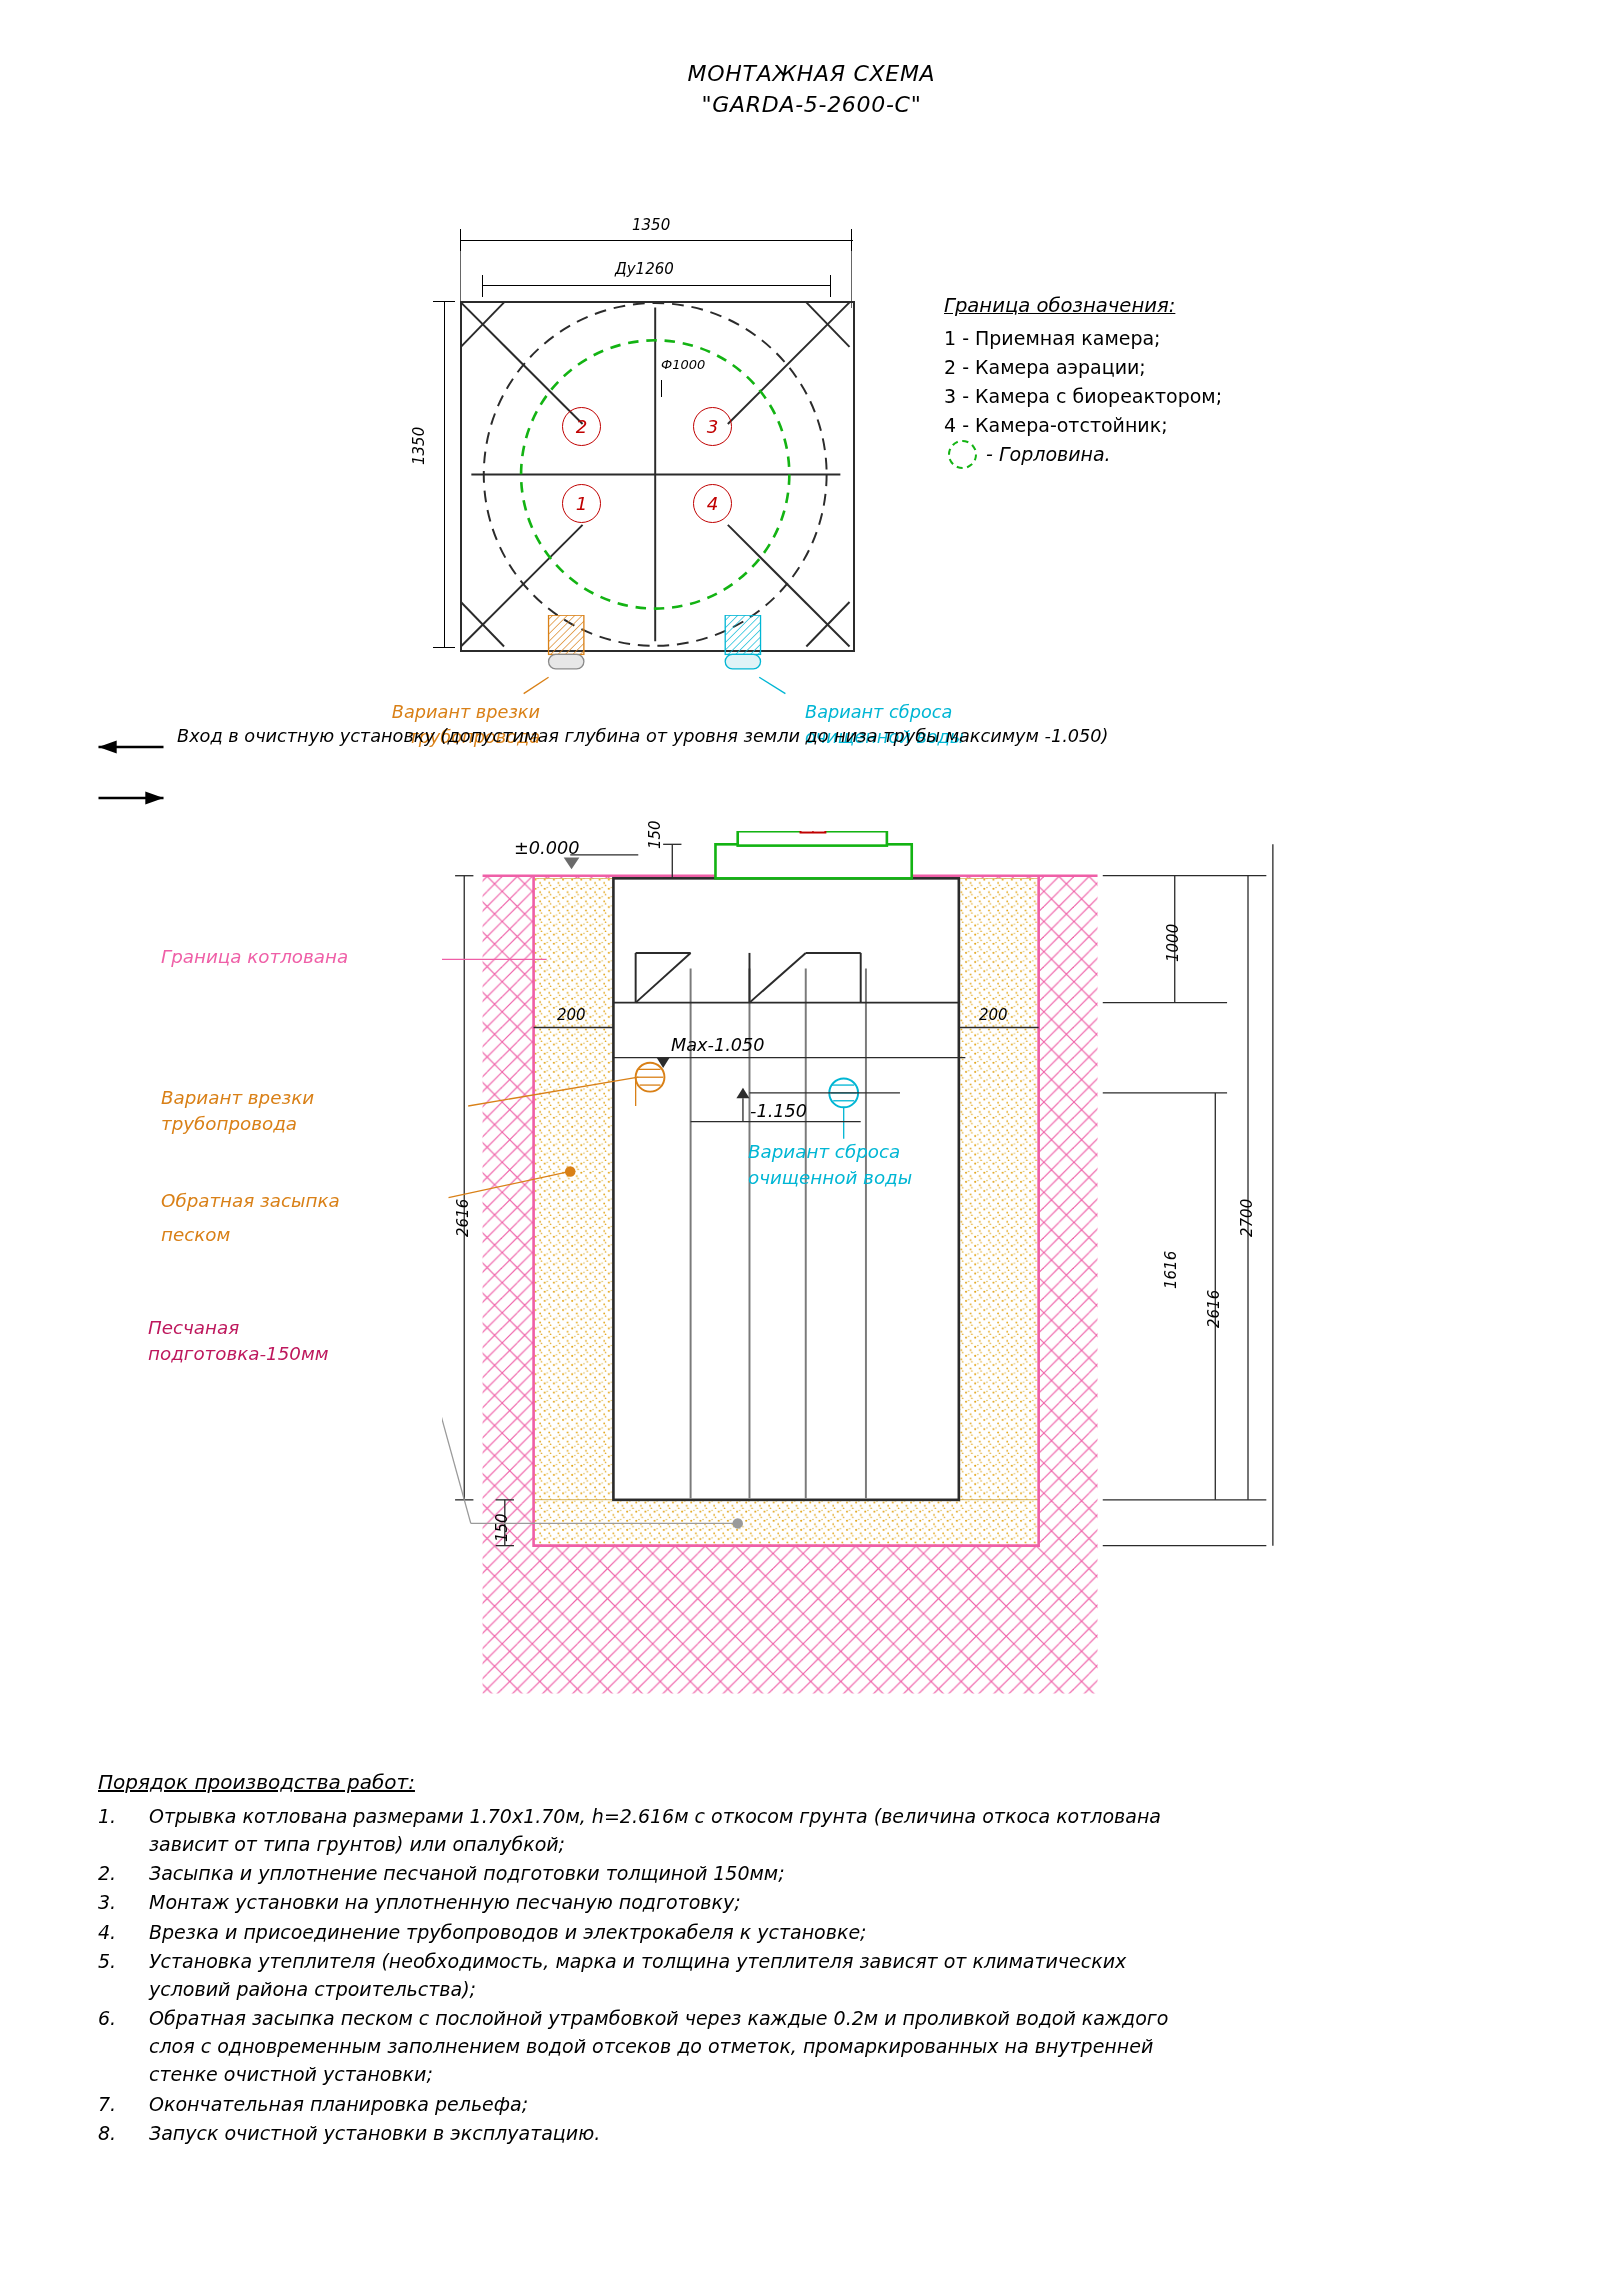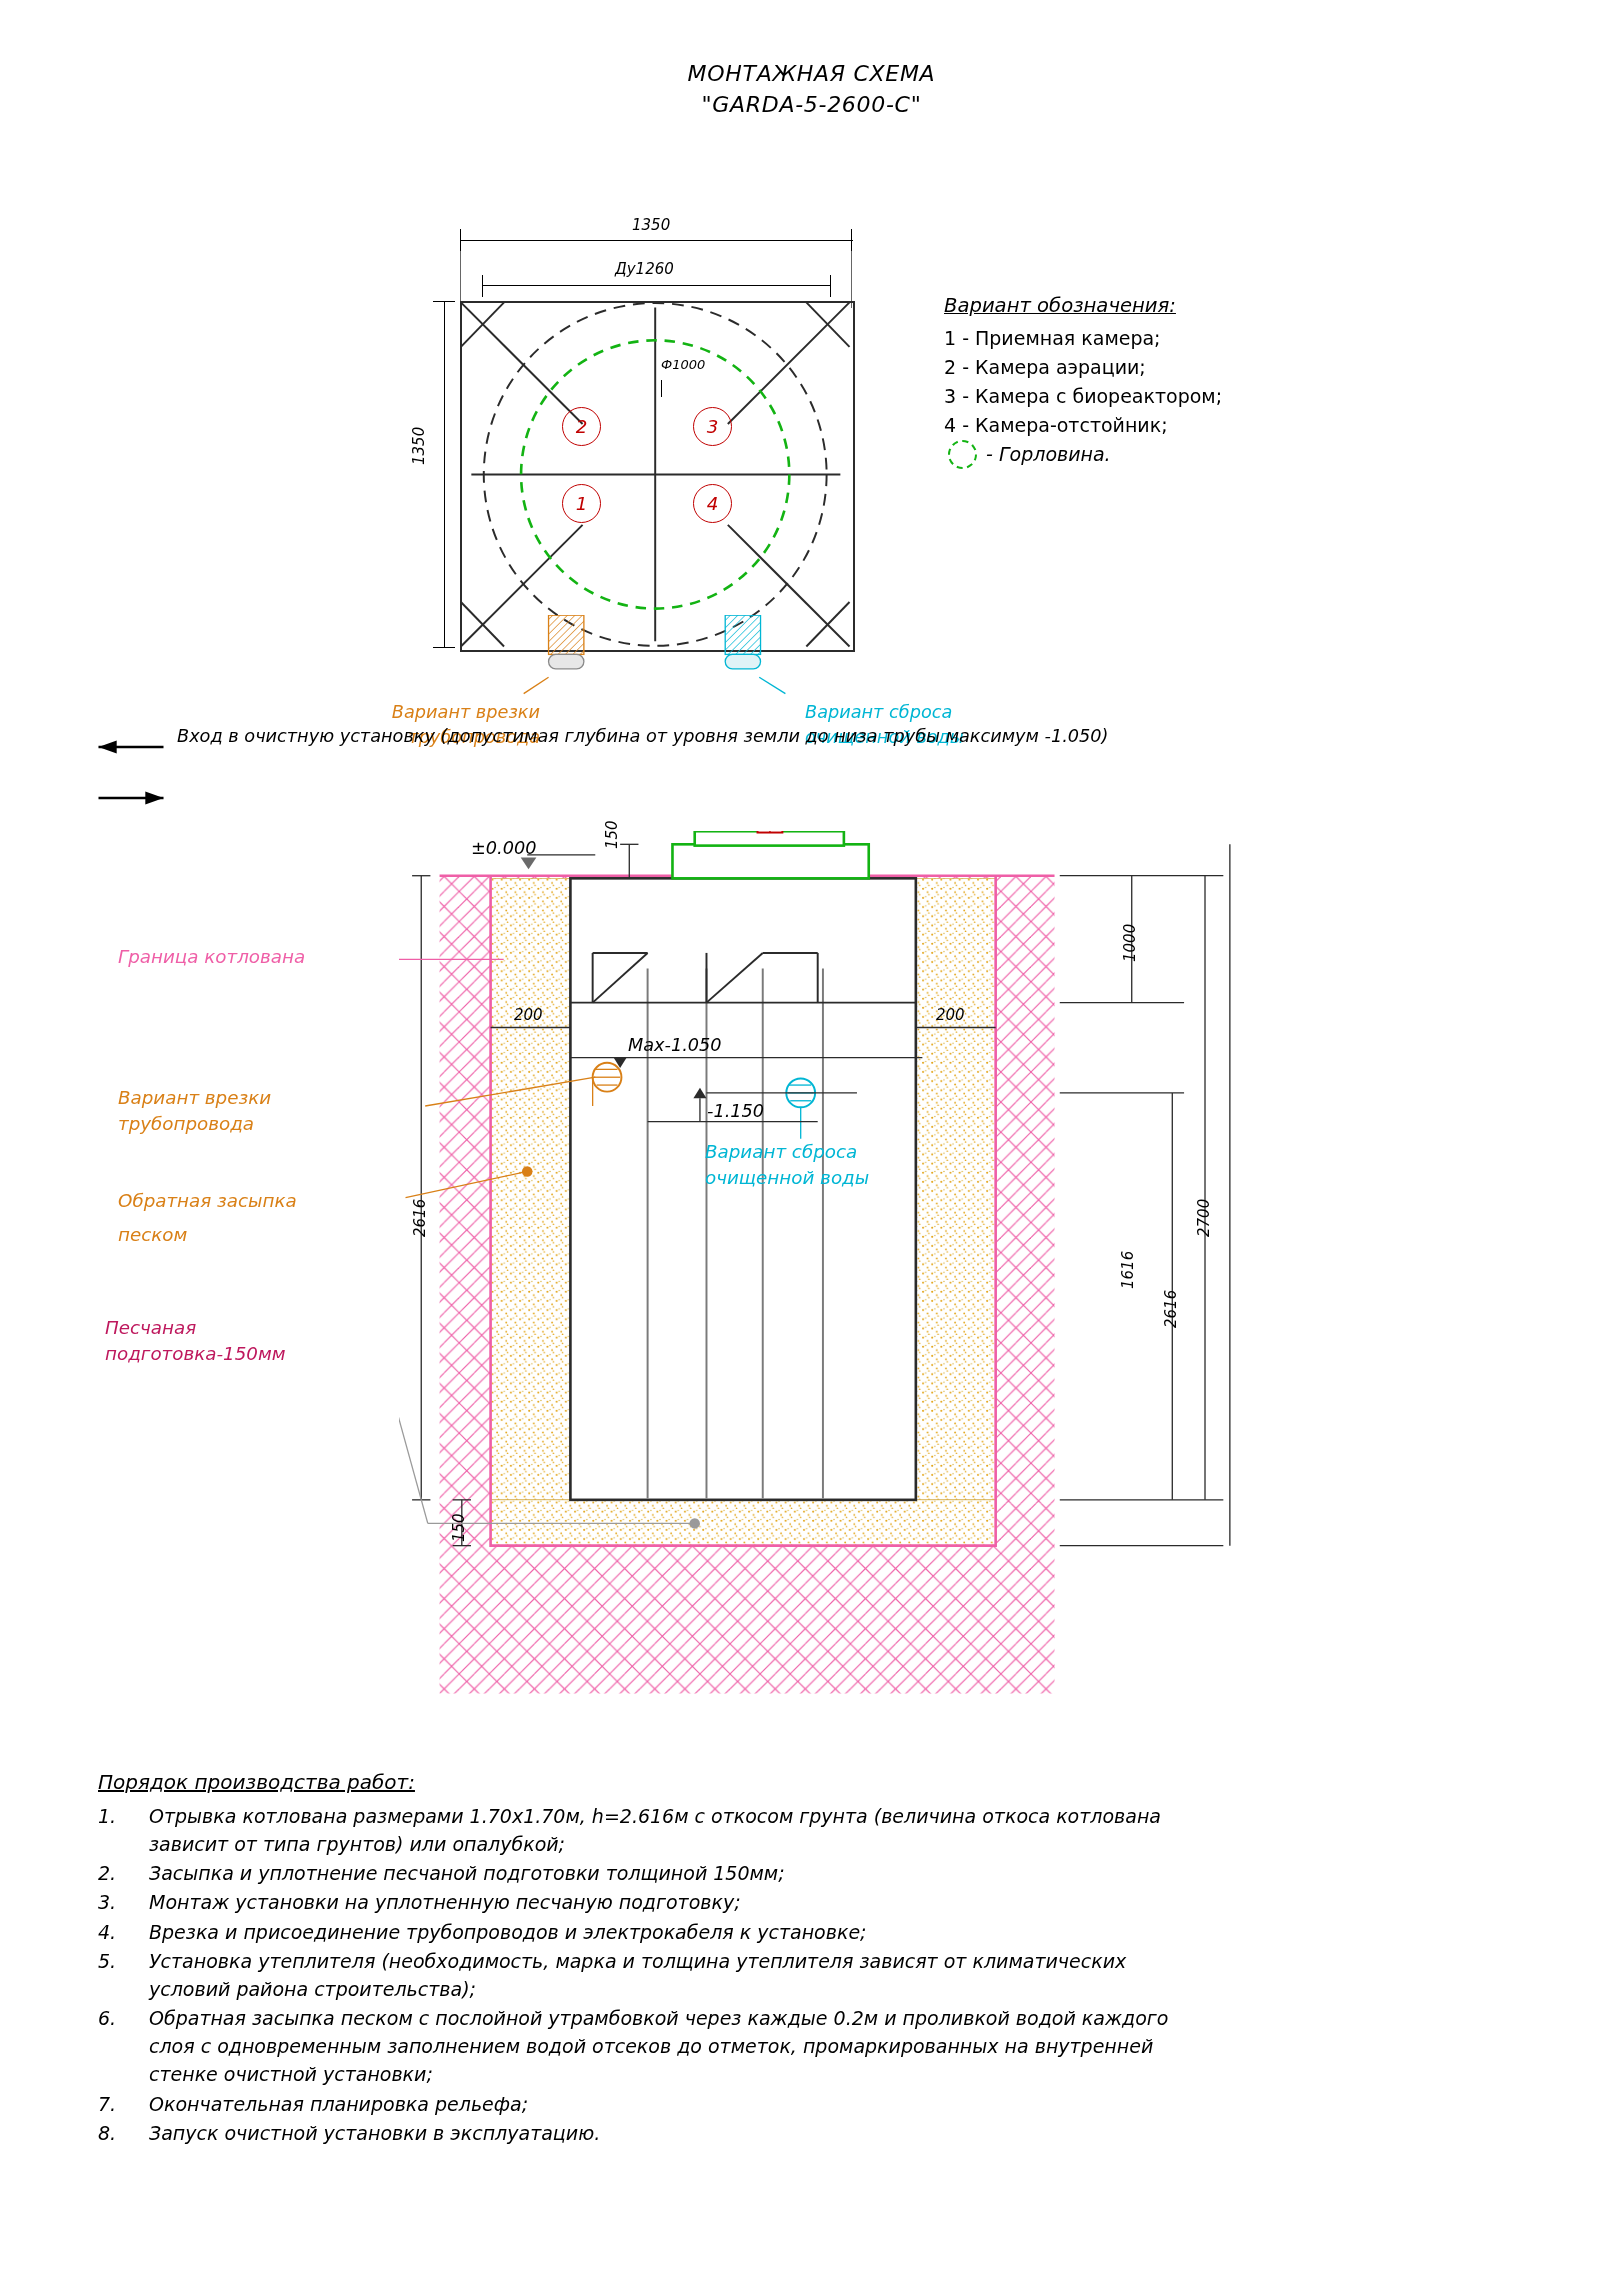--- a/index.html
+++ b/index.html
@@ -19,21 +19,21 @@
   #legend .gorl{display:flex;align-items:center;gap:0px;font-style:italic;font-size:19px;line-height:29px;}
   .gcirc{display:inline-block;width:25px;height:25px;border:2px dashed #13b313;border-radius:50%;margin-right:9.2px;margin-left:3.9px;}
   
   .arrowrow{position:absolute;font-style:italic;font-size:17.7px;white-space:pre;}
   
   #plan{position:absolute;left:419px;top:216px;width:458px;height:458px;}
   .sq{position:absolute;border:2px solid #2b2b2b;}
   .numcirc{position:absolute;width:37px;height:37px;border:1.3px solid #c00000;border-radius:50%;color:#c00000;
            font-style:italic;font-size:18.3px;display:flex;align-items:center;justify-content:center;}
   
-  #section{position:absolute;left:399px;top:831px;width:929px;height:936px;}
+  #section{position:absolute;left:442px;top:831px;width:929px;height:936px;}
   
   #works{position:absolute;left:98px;top:1770px;width:1459px;}
   #works .whdr{font-style:italic;font-size:20px;text-decoration:underline;margin-bottom:7.9px;}
   #works .wrow{display:flex;font-style:italic;font-size:19px;line-height:28px;margin-bottom:1.3px;}
   #works .wnum{width:51px;flex:0 0 51px;}
   #works .wtxt{flex:1;white-space:pre-wrap;}
   
   .c-orange{color:#d98017;}
   .c-cyan{color:#00b6d4;}
   .c-pink{color:#ef5fa7;}
@@ -126,21 +126,21 @@
       <line x1="520" y1="95" x2="560" y2="120" stroke="#00b6d4" stroke-width="2"></line>
     </svg>
 
     <div class="lbl c-orange" style="left:-141px;top:484px;font-size:17.7px;line-height:25px;text-align:right;width:262px;">Вариант врезки
 трубопровода</div>
     <div class="lbl c-cyan" style="left:386px;top:484px;font-size:17.7px;line-height:25px;">Вариант сброса
 очищенной воды</div>
   </div>
 
   <div id="legend">
-    <div class="hdr">Вариант обозначения:</div>
+    <div class="hdr">Граница обозначения:</div>
     <div class="row">1 - Приемная камера;</div>
     <div class="row">2 - Камера аэрации;</div>
     <div class="row">3 - Камера с биореактором;</div>
     <div class="row">4 - Камера-отстойник;</div>
     <div class="gorl">
       <span class="gcirc"></span>
       <span>- Горловина.</span>
     </div>
   </div>
 

